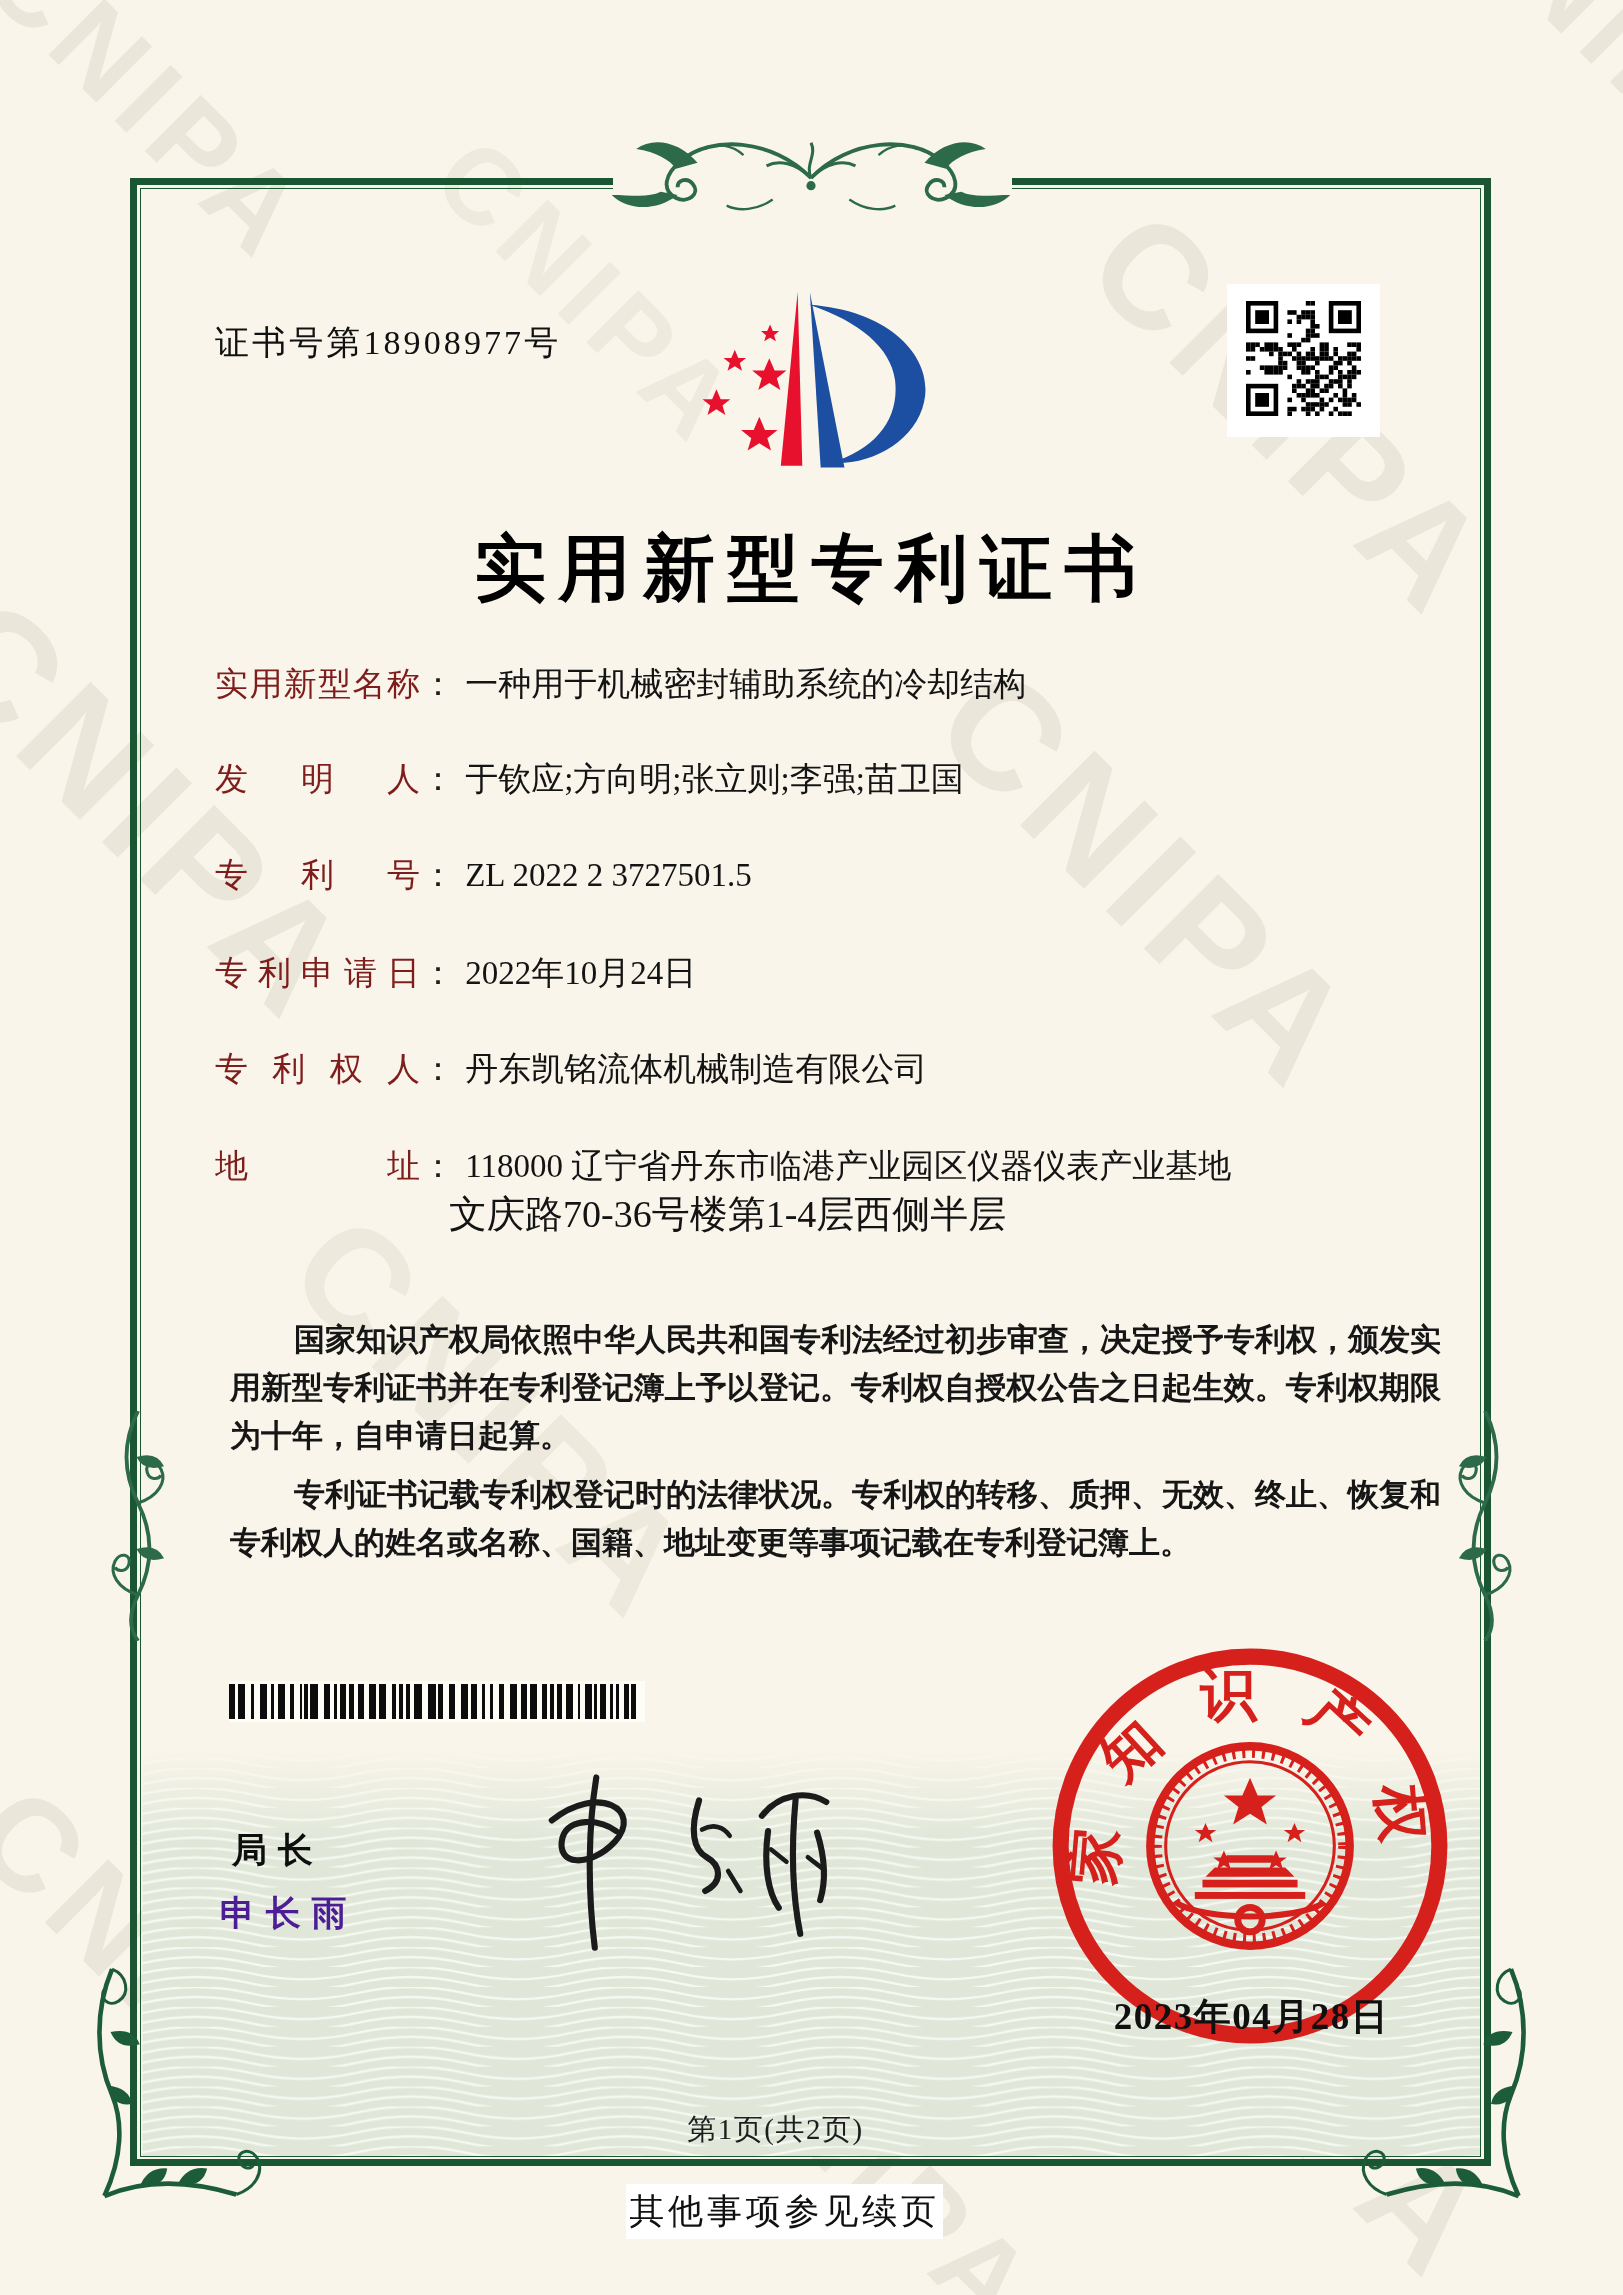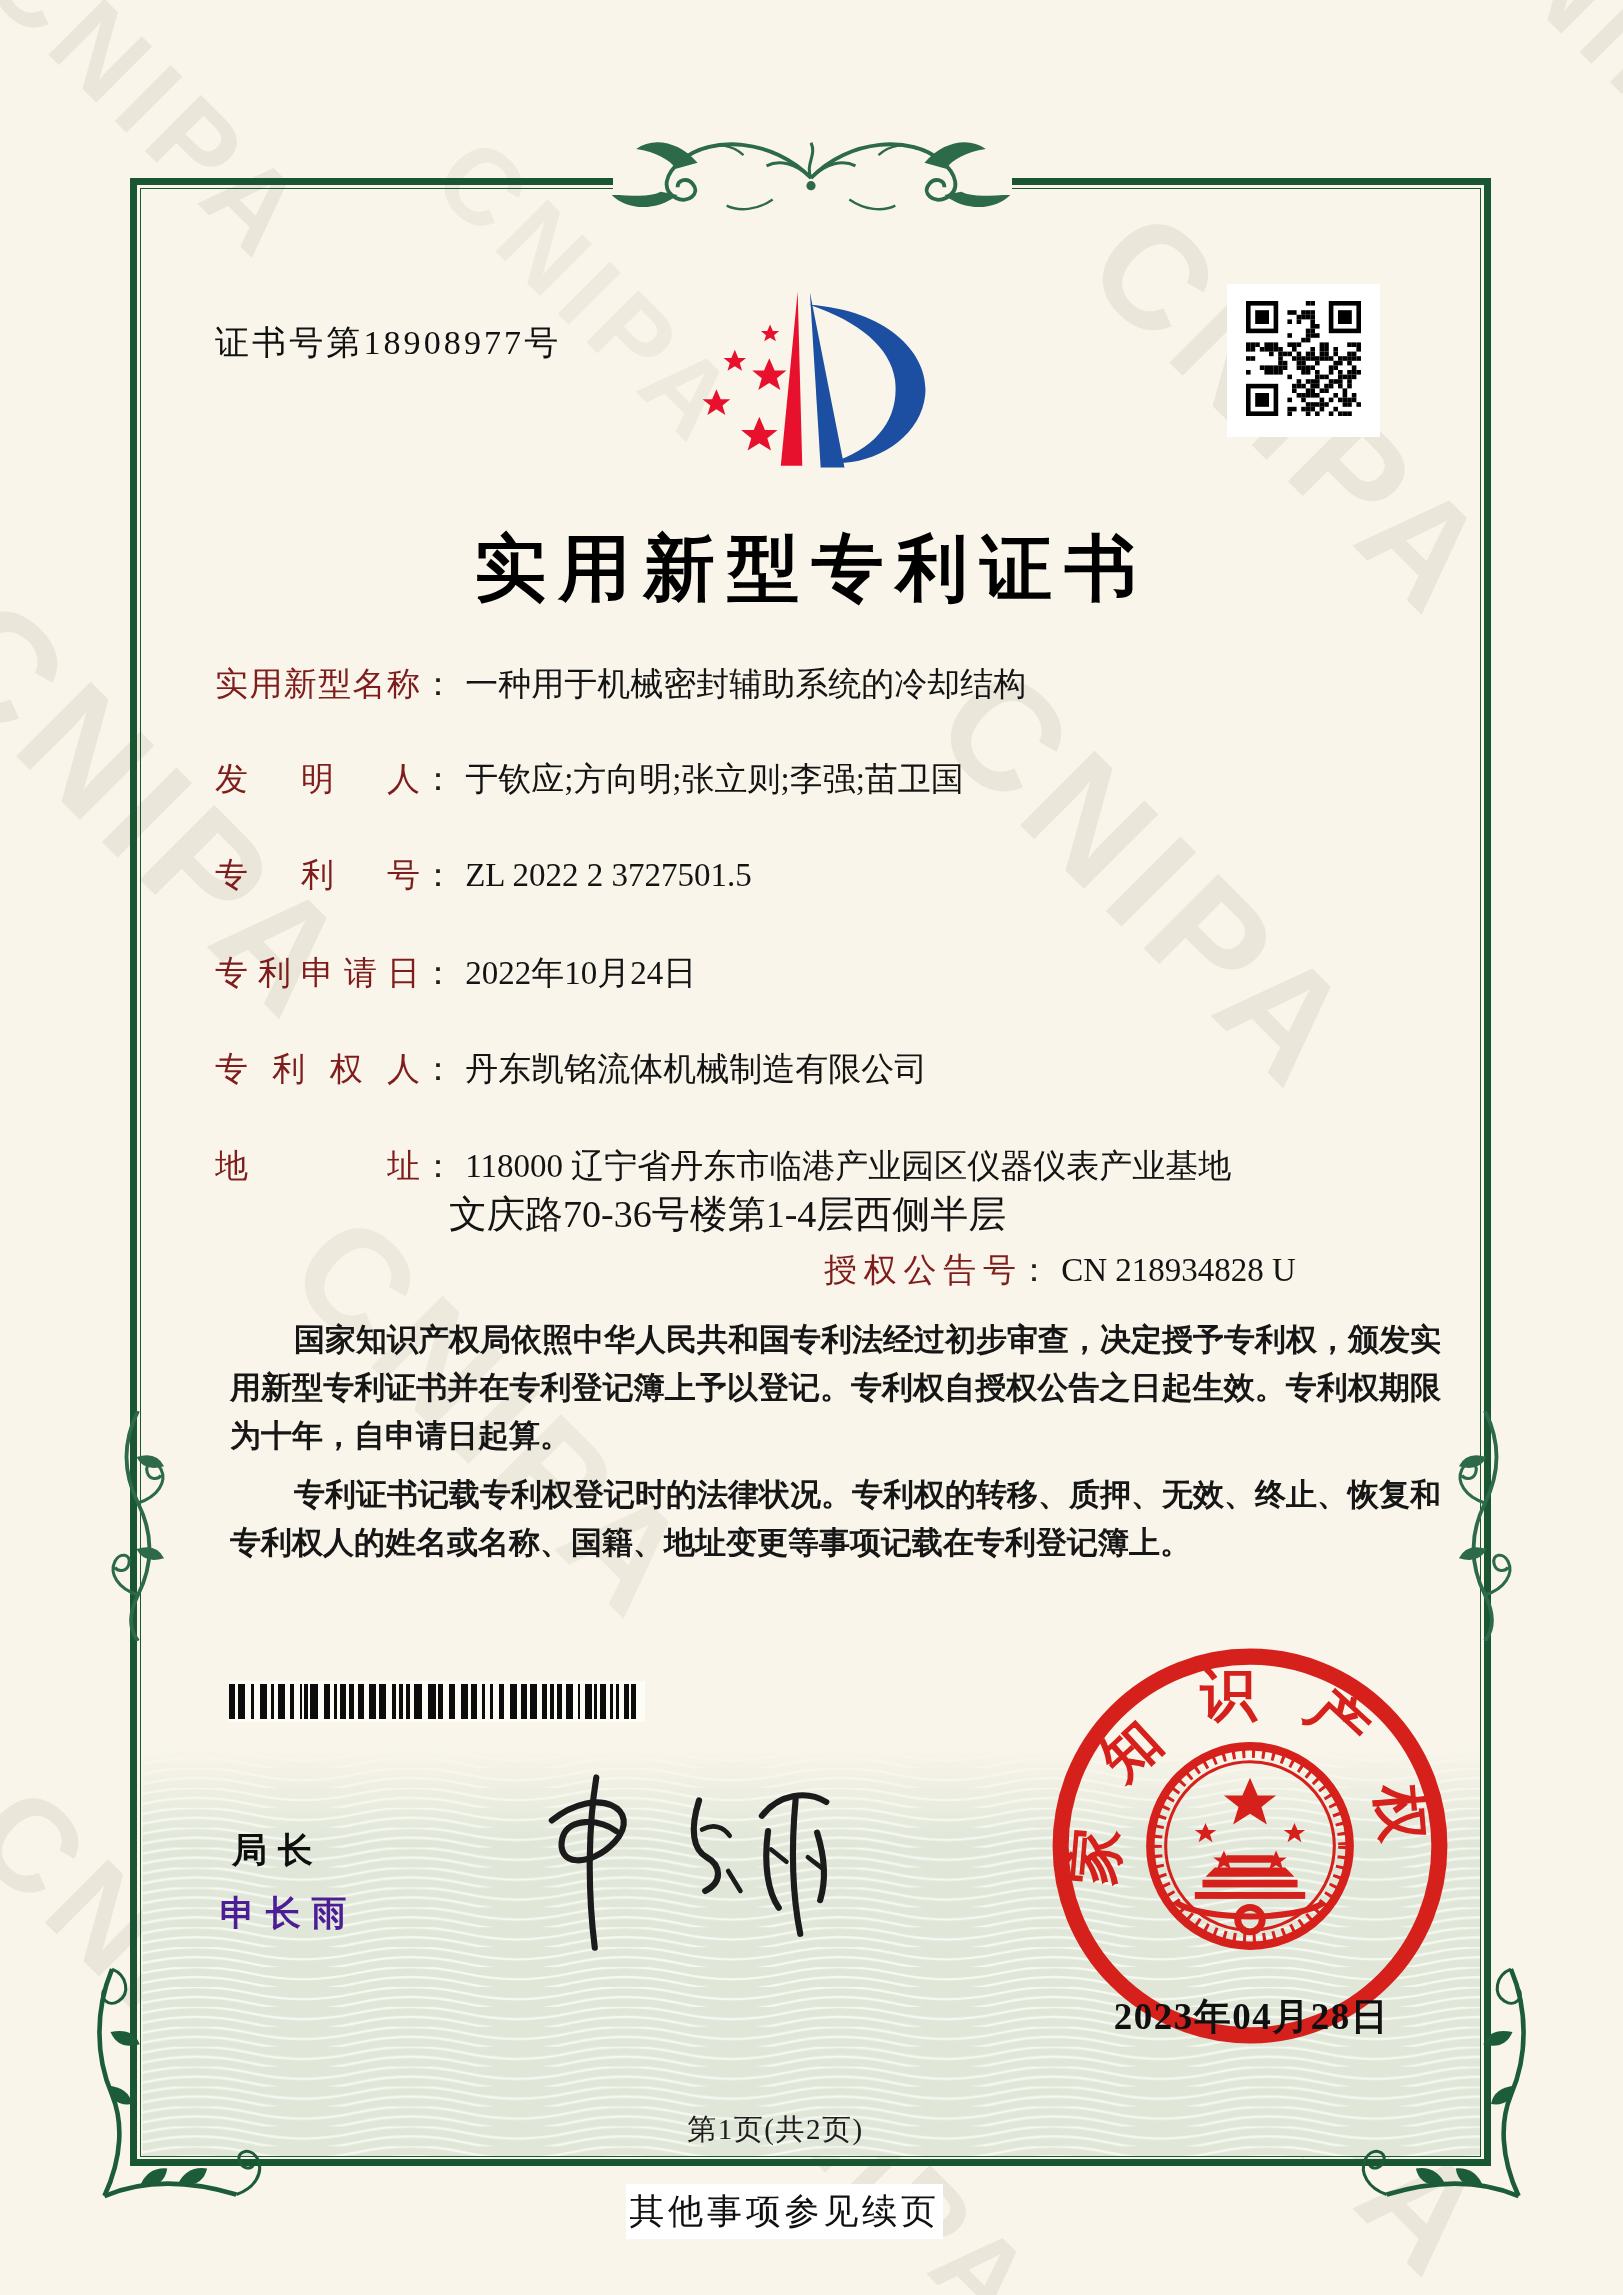--- a/index.html
+++ b/index.html
@@ -389,23 +389,20 @@
   <div class="frow" style="top:951px">
     <span class="flabel">专利申请日</span><span class="fcolon">：</span><span class="fvalue">2022年10月24日</span>
   </div>
   <div class="frow" style="top:1047px">
     <span class="flabel">专利权人</span><span class="fcolon">：</span><span class="fvalue">丹东凯铭流体机械制造有限公司</span>
   </div>
   <div class="frow" style="top:1144px">
     <span class="flabel">地址</span><span class="fcolon">：</span><span class="fvalue">118000 辽宁省丹东市临港产业园区仪器仪表产业基地</span>
   </div>
   <div class="addr2">文庆路70-36号楼第1-4层西侧半层</div>
-  <div class="frow2">
-    <span class="flabel">授权公告号</span><span class="fcolon">：</span><span class="fvalue">CN 218934828 U</span>
-  </div>
 
   <div class="legal">
     <p>国家知识产权局依照中华人民共和国专利法经过初步审查，决定授予专利权，颁发实用新型专利证书并在专利登记簿上予以登记。专利权自授权公告之日起生效。专利权期限为十年，自申请日起算。</p>
     <p>专利证书记载专利权登记时的法律状况。专利权的转移、质押、无效、终止、恢复和专利权人的姓名或名称、国籍、地址变更等事项记载在专利登记簿上。</p>
   </div>
 
   <div class="barcode" id="barcode"><span class="bar" style="width:6.1px;margin-right:3.1px"></span><span class="bar" style="width:7px;margin-right:5.4px"></span><span class="bar" style="width:3.1px;margin-right:6.1px"></span><span class="bar" style="width:7px;margin-right:4.6px"></span><span class="bar" style="width:3.1px;margin-right:3.8px"></span><span class="bar" style="width:7px;margin-right:4.6px"></span><span class="bar" style="width:4.6px;margin-right:5.4px"></span><span class="bar" style="width:2.3px;margin-right:2.3px"></span><span class="bar" style="width:3.1px;margin-right:2.3px"></span><span class="bar" style="width:8.4px;margin-right:6.1px"></span><span class="bar" style="width:5.4px;margin-right:4.6px"></span><span class="bar" style="width:2.3px;margin-right:3.1px"></span><span class="bar" style="width:6.1px;margin-right:3.1px"></span><span class="bar" style="width:5.4px;margin-right:3.8px"></span><span class="bar" style="width:6.1px;margin-right:4.6px"></span><span class="bar" style="width:7.7px;margin-right:2.3px"></span><span class="bar" style="width:7.7px;margin-right:5.4px"></span><span class="bar" style="width:4.6px;margin-right:3.1px"></span><span class="bar" style="width:3.1px;margin-right:3.8px"></span><span class="bar" style="width:3.8px;margin-right:3.8px"></span><span class="bar" style="width:8.4px;margin-right:5.4px"></span><span class="bar" style="width:8.4px;margin-right:2.3px"></span><span class="bar" style="width:4.6px;margin-right:6.1px"></span><span class="bar" style="width:6.1px;margin-right:6.1px"></span><span class="bar" style="width:7px;margin-right:2.3px"></span><span class="bar" style="width:6.1px;margin-right:5.4px"></span><span class="bar" style="width:3.1px;margin-right:4.6px"></span><span class="bar" style="width:3.1px;margin-right:6.1px"></span><span class="bar" style="width:4.6px;margin-right:6.1px"></span><span class="bar" style="width:7px;margin-right:4.6px"></span><span class="bar" style="width:5.4px;margin-right:3.1px"></span><span class="bar" style="width:7.7px;margin-right:4.6px"></span><span class="bar" style="width:4.6px;margin-right:3.8px"></span><span class="bar" style="width:3.1px;margin-right:3.8px"></span><span class="bar" style="width:4.6px;margin-right:4.6px"></span><span class="bar" style="width:7px;margin-right:4.6px"></span><span class="bar" style="width:2.3px;margin-right:4.6px"></span><span class="bar" style="width:7px;margin-right:2.3px"></span><span class="bar" style="width:2.3px;margin-right:3.8px"></span><span class="bar" style="width:6.1px;margin-right:3.8px"></span><span class="bar" style="width:2.3px;margin-right:3.1px"></span><span class="bar" style="width:3.8px;margin-right:4.6px"></span><span class="bar" style="width:4.6px;margin-right:2.3px"></span><span class="bar" style="width:5.4px;margin-right:5.4px"></span></div>
 
   <div class="director-label">局长</div>
   <div class="director-name">申长雨</div>

